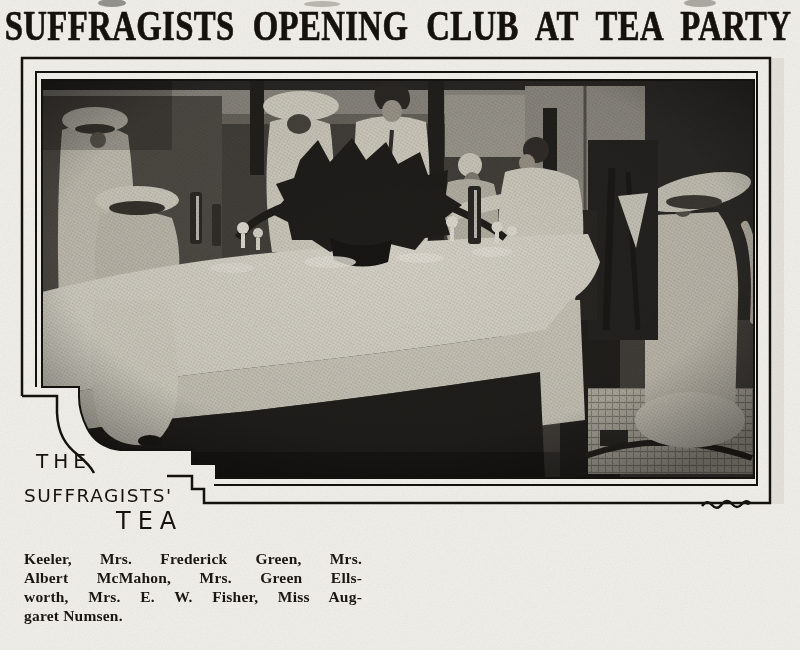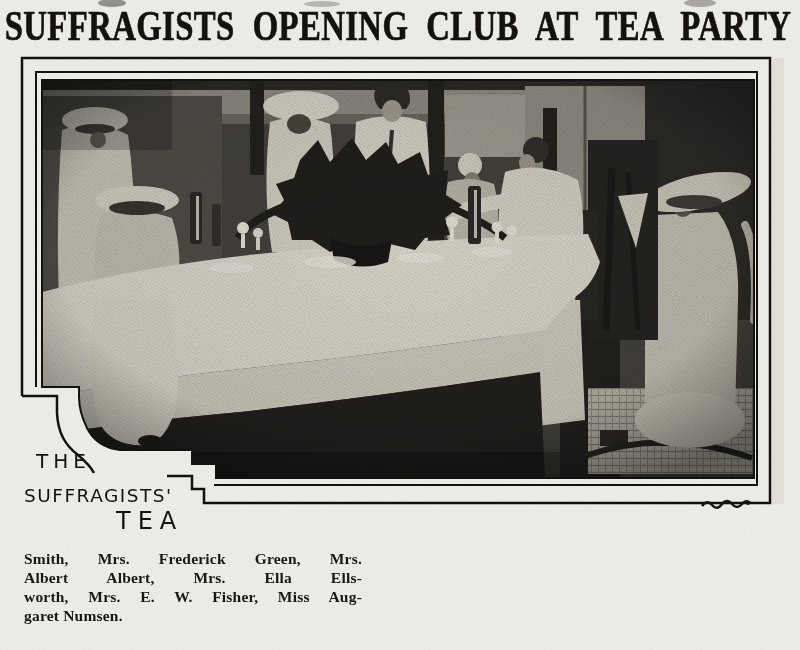--- a/index.html
+++ b/index.html
@@ -228,19 +228,19 @@
     </g>
 
     <g>
       <text class="corner-word" x="36" y="468" font-size="20" letter-spacing="5">THE</text>
       <text class="corner-word" x="24" y="502" font-size="18.5" letter-spacing="1.5">SUFFRAGISTS'</text>
       <text class="corner-word" x="116" y="529" font-size="24" letter-spacing="7">TEA</text>
     </g>
   </svg>
 
   <div class="caption">
-    <div class="cap-line">Smith, Mrs. Frederick Green, Mrs.</div>
-    <div class="cap-line">Albert Albert, Mrs. Ella Ells-</div>
+    <div class="cap-line">Keeler, Mrs. Frederick Green, Mrs.</div>
+    <div class="cap-line">Albert McMahon, Mrs. Green Ells-</div>
     <div class="cap-line">worth, Mrs. E. W. Fisher, Miss Aug-</div>
     <div class="cap-line last">garet Numsen.</div>
   </div>
 
 </div>
 
 </body></html>

